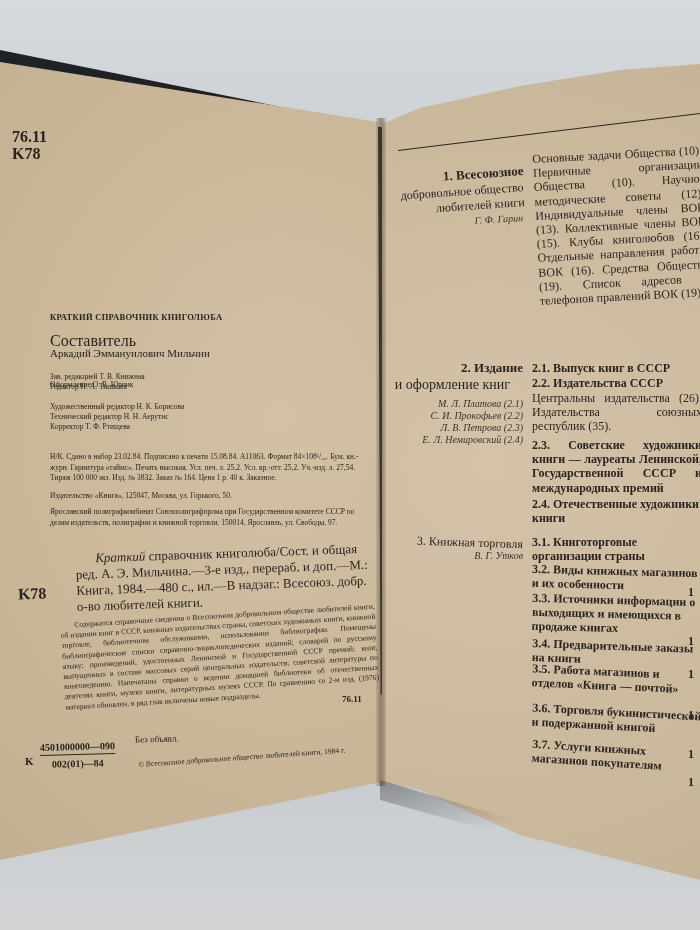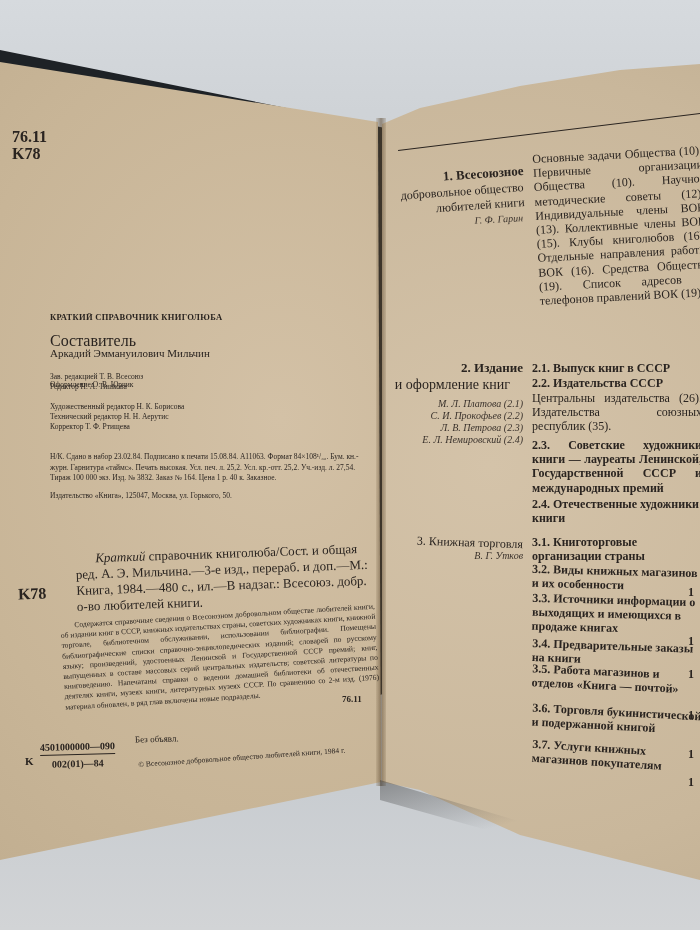--- a/index.html
+++ b/index.html
@@ -74,29 +74,30 @@
 
   <div class="txt" id="cls-code">
     <div>76.11</div>
     <div>K78</div>
   </div>
 
   <div class="txt" id="short-title">КРАТКИЙ СПРАВОЧНИК КНИГОЛЮБА</div>
   <div class="txt" id="compiler-label">Составитель</div>
   <div class="txt" id="compiler-name">Аркадий Эммануилович Мильчин</div>
 
-  <div class="txt staff" style="top:372px">Зав. редакцией Т. В. Всесоюз</div>
+  <div class="txt staff" style="top:372px">Зав. редакцией Т. В. Книжная</div>
   <div class="txt staff" style="top:382px">Редактор Н. А. Тишкова</div>
   <div class="txt staff" style="top:380px">Оформление О. В. Юрчик</div>
   <div class="txt staff" style="top:402px">Художественный редактор Н. К. Борисова</div>
   <div class="txt staff" style="top:412px">Технический редактор Н. Н. Аерутис</div>
   <div class="txt staff" style="top:422px">Корректор Т. Ф. Ртищева</div>
 
   <div class="txt imprint" style="top:436px">Н/К. Сдано в набор 23.02.84. Подписано к печати 15.08.84. А11063. Формат 84×108¹/₃₂. Бум. кн.-журн. Гарнитура «таймс». Печать высокая. Усл. печ. л. 25,2. Усл. кр.-отт. 25,2. Уч.-изд. л. 27,54. Тираж 100 000 экз. Изд. № 3832. Заказ № 164. Цена 1 р. 40 к. Заказное.</div>
   <div class="txt imprint" style="top:475px">Издательство «Книга», 125047, Москва, ул. Горького, 50.</div>
+  <div class="txt imprint" style="top:491px">Ярославский полиграфкомбинат Союзполиграфпрома при Государственном комитете СССР по делам издательств, полиграфии и книжной торговли. 150014, Ярославль, ул. Свободы, 97.</div>
 
   <div class="txt" id="k78-side">K78</div>
   <div class="txt" id="biblio" style="text-indent:20px;">
     <span class="ital">Краткий</span><span> справочник книголюба/Сост. и общая ред. А. Э. Мильчина.—3-е изд., перераб. и доп.—М.: Книга, 1984.—480 с., ил.—В надзаг.: Всесоюз. добр. о-во любителей книги.</span>
   </div>
 
   <div class="txt" id="annotation">Содержатся справочные сведения о Всесоюзном добровольном обществе любителей книги, об издании книг в СССР, книжных издательствах страны, советских художниках книги, книжной торговле, библиотечном обслуживании, использовании библиографии. Помещены библиографические списки справочно-энциклопедических изданий; словарей по русскому языку; произведений, удостоенных Ленинской и Государственной СССР премий; книг, выпущенных в составе массовых серий центральных издательств; советской литературы по книговедению. Напечатаны справки о ведении домашней библиотеки об отечественных деятелях книги, музеях книги, литературных музеях СССР. По сравнению со 2-м изд. (1976) материал обновлен, в ряд глав включены новые подразделы.</div>
   <div class="txt" id="code-7611-b">76.11</div>
 
   <div class="txt" id="frac-k">K</div>

